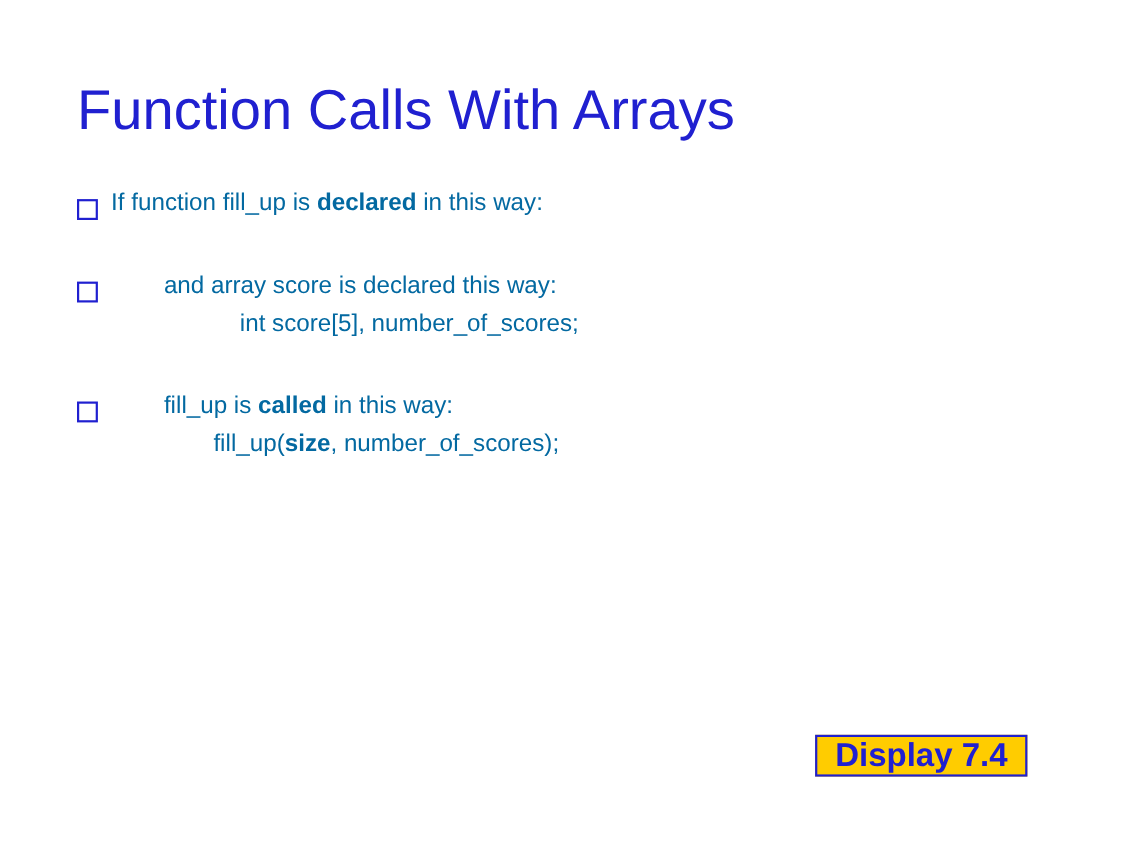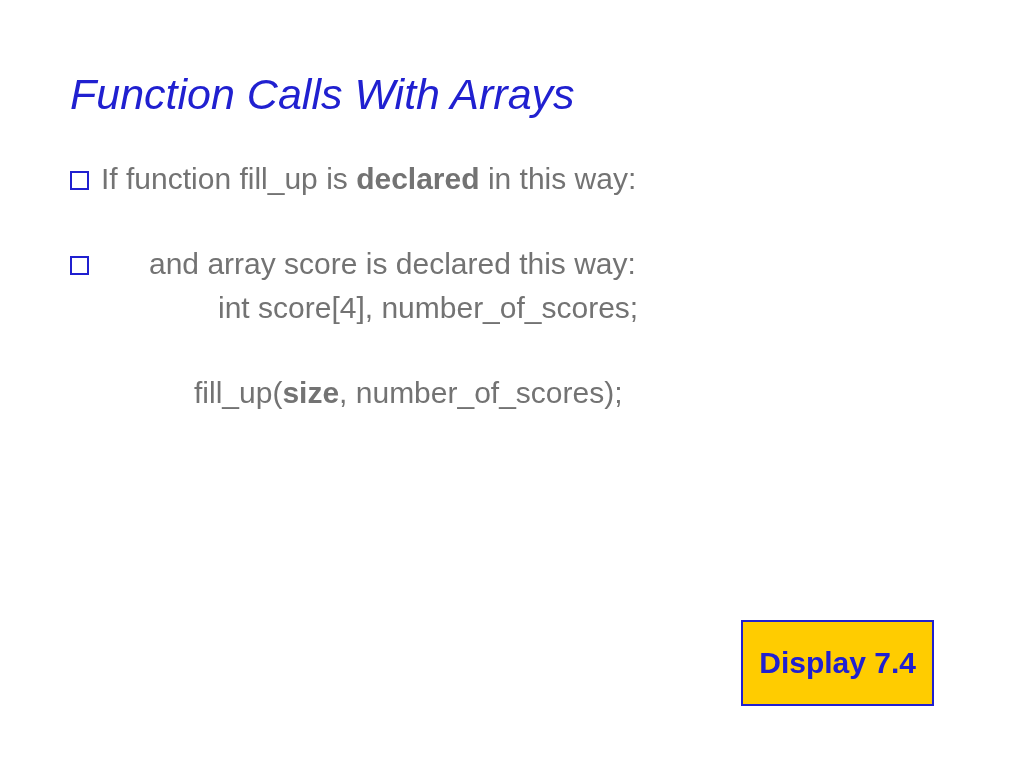--- a/index.html
+++ b/index.html
@@ -12,28 +12,27 @@
     overflow: hidden;
   }
   .slide {
     padding: 70px 70px 0 70px;
     position: relative;
     height: 100%;
     box-sizing: border-box;
   }
   .title {
     color: #2020d0;
-    font-size: 43px;
+    font-size: 51px;
     font-weight: normal;
     margin-bottom: 40px;
-    font-style: italic;
   }
   .content {
-    color: #737373;
-    font-size: 30px;
+    color: #0369a1;
+    font-size: 22px;
     line-height: 1.35;
     margin-top: 32px;
   }
   .bullet-row {
     display: flex;
     align-items: flex-start;
     margin-bottom: 4px;
   }
   .bullet-icon {
     display: inline-block;
@@ -63,21 +62,21 @@
   .spacer {
     height: 40px;
   }
   .bold { font-weight: bold; }
   .display-box {
     position: absolute;
     right: 90px;
     bottom: 62px;
     background: #ffcc00;
     border: 2px solid #2020d0;
-    padding: 24px 16px;
+    padding: 0 16px;
     color: #2020d0;
     font-family: Arial, sans-serif;
     font-weight: bold;
     font-size: 30px;
   }
 </style>
 </head>
 <body>
 
 <div class="slide">
@@ -95,25 +94,33 @@
 
     <div class="spacer"></div>
 
     <div class="bullet-row">
       <span class="bullet-icon"></span>
       <span class="bullet-text">
         <span class="indent-inside">and array score is declared this way:</span>
       </span>
     </div>
     <div class="indent-line">
-      <span>int score[4], number_of_scores;</span>
+      <span>int score[5], number_of_scores;</span>
     </div>
 
     <div class="spacer"></div>
 
+    <div class="bullet-row">
+      <span class="bullet-icon"></span>
+      <span class="bullet-text">
+        <span class="indent-inside">
+          <span>fill_up is </span><span class="bold">called</span><span> in this way:</span>
+        </span>
+      </span>
+    </div>
     <div class="indent-line2">
       <span>fill_up(</span><span class="bold">size</span><span>, number_of_scores);</span>
     </div>
 
   </div>
 
   <div class="display-box">Display 7.4</div>
 
 </div>
 

